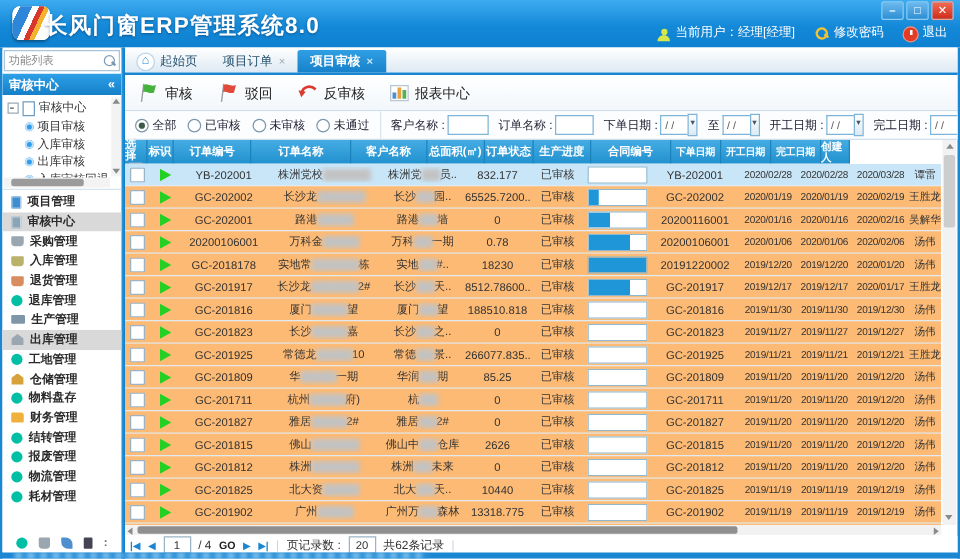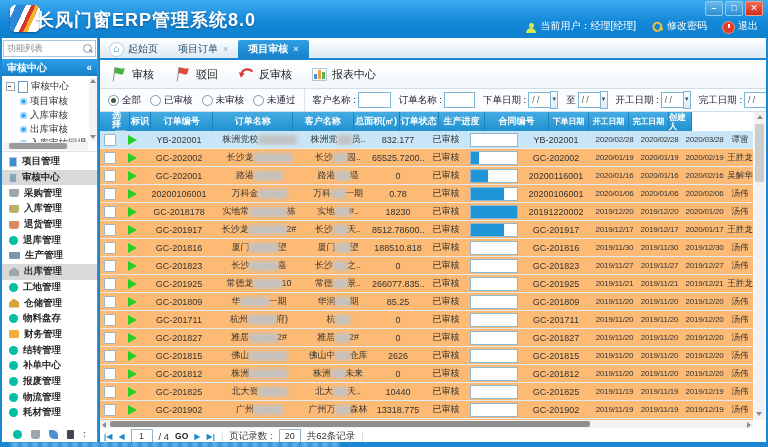--- a/index.html
+++ b/index.html
@@ -82,21 +82,21 @@
   .radios{display:flex;align-items:center;gap:9px;padding:0 8px;border-right:1px solid #d8e4ee;height:100%;}
   .radio{display:flex;align-items:center;gap:3px;}
   .rdot{width:9px;height:9px;border:1px solid #7d97a9;border-radius:50%;background:#fff;position:relative;flex:none;}
   .radio.checked .rdot::after{content:"";position:absolute;left:2px;top:2px;width:5px;height:5px;border-radius:50%;background:#3c5b4a;}
   .flabel{margin-left:8px;}
   .finput{width:60px;height:14px;border:1px solid #7eb4d8;background:#fff;margin-left:2px;}
   .dinput{width:36px;height:14px;border:1px solid #7eb4d8;border-right:none;background:#fff;color:#555;font-size:8.5px;line-height:14px;padding-left:3px;margin-left:2px;}
   .dbtn{width:11px;height:16px;border:1px solid #7eb4d8;background:linear-gradient(#fdfdfd,#dceaf4);font-size:6px;color:#456;text-align:center;line-height:15px;}
   
   .ghead{position:absolute;left:100px;top:112px;width:580px;height:19px;display:flex;
-    background:linear-gradient(#45ace3,#2191cf);color:#fff;font-size:9px;font-weight:bold;padding-left:12px;}
+    background:linear-gradient(#45ace3,#2191cf);color:#fff;font-size:9px;font-weight:bold;}
   .gh{display:flex;flex-direction:column;align-items:center;justify-content:center;box-sizing:border-box;border-right:1px solid #1d83bd;line-height:9px;}
   .grows{position:absolute;left:100px;top:131px;width:653px;height:289px;overflow:hidden;background:#fff;}
   .trow{display:flex;height:17px;border-bottom:1px solid #dfeaf3;align-items:center;font-size:9px;color:#333;background:#fdba74;}
   .trow.sel{background:#c9e6f8;}
   .td{box-sizing:border-box;text-align:center;overflow:hidden;white-space:nowrap;}
   .c1{width:20px;}.c2{width:24px;}.c3{width:70px;}.c4{width:90px;}.c5{width:68px;}
   .c6{width:52px;}.c7{width:44px;}.c8{width:52px;}.c9{width:72px;}
   .c10,.c11,.c12{width:45px;font-size:8px;letter-spacing:-0.2px;}
   .c13{width:26px;font-size:8.5px;}
   .cb{display:inline-block;width:10px;height:10px;border:1px solid #9ab4c6;background:#fff;border-radius:1px;vertical-align:middle;}
@@ -257,24 +257,20 @@
       <div class="mi">
         <span class="mi-ic" data-icon="folder" style="background: rgb(240, 177, 60);"></span>
         <span>财务管理</span>
       </div>
 
       <div class="mi">
         <span class="mi-ic" data-icon="dot" style="background: rgb(0, 191, 165);"></span>
         <span>结转管理</span>
       </div>
 
-      <div class="mi">
-        <span class="mi-ic" data-icon="dot" style="background: rgb(0, 191, 165);"></span>
-        <span>补单中心</span>
-      </div>
 
       <div class="mi">
         <span class="mi-ic" data-icon="dot" style="background: rgb(0, 191, 165);"></span>
         <span>报废管理</span>
       </div>
 
       <div class="mi">
         <span class="mi-ic" data-icon="dot" style="background: rgb(0, 191, 165);"></span>
         <span>物流管理</span>
       </div>

